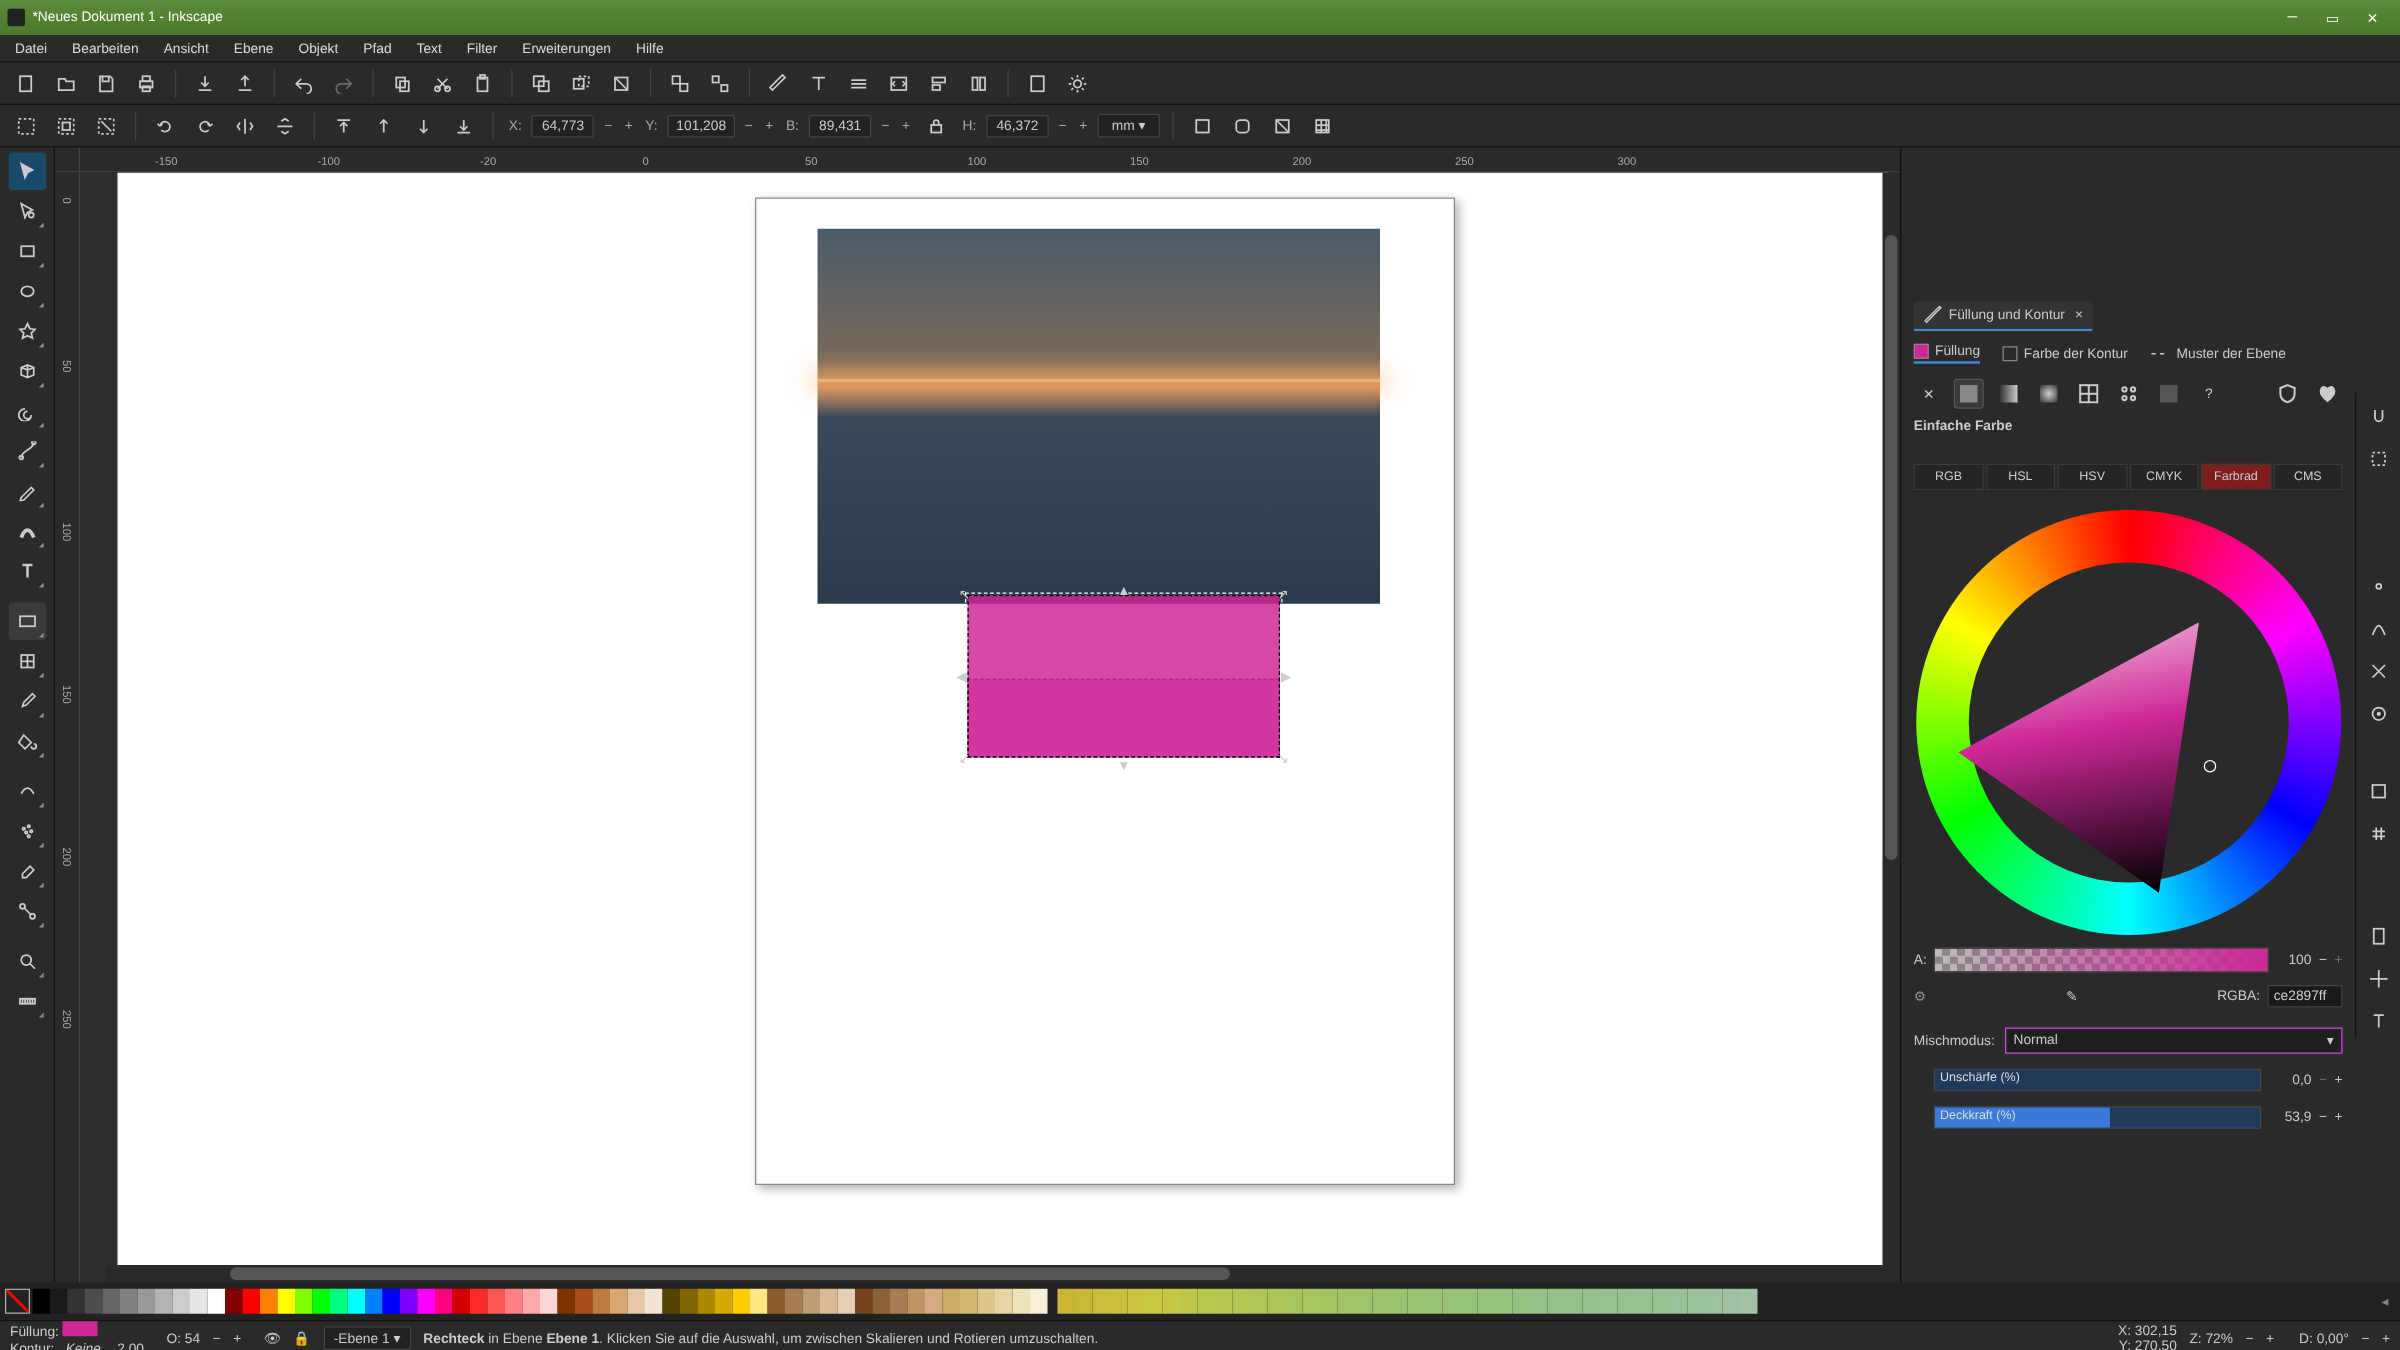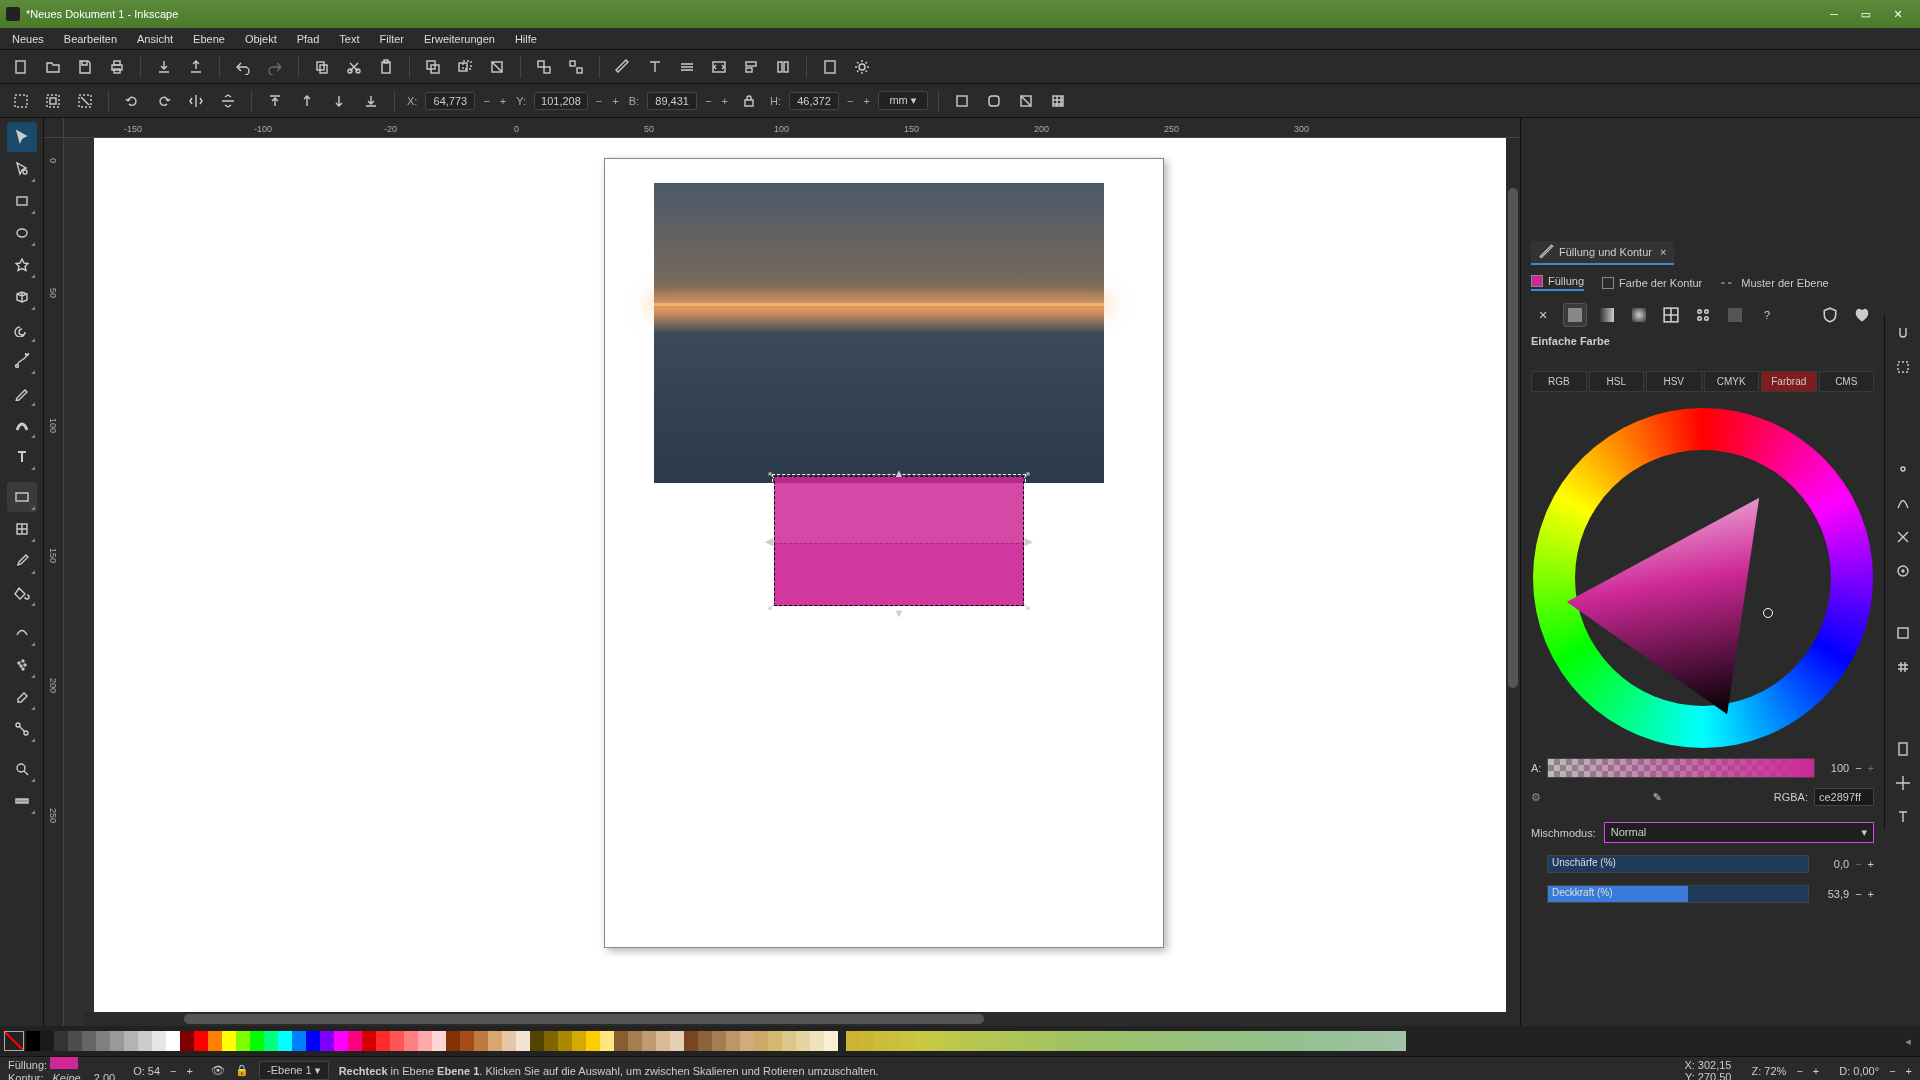--- a/index.html
+++ b/index.html
@@ -117,21 +117,21 @@
 <div class="titlebar">
   <span class="icon"></span>
   <span>*Neues Dokument 1 - Inkscape</span>
   <span class="spacer"></span>
   <div class="winbtn">─</div>
   <div class="winbtn">▭</div>
   <div class="winbtn">✕</div>
 </div>
 
 <div class="menubar">
-  <span>Neues</span>
+  <span>Datei</span>
   <span>Bearbeiten</span>
   <span>Ansicht</span>
   <span>Ebene</span>
   <span>Objekt</span>
   <span>Pfad</span>
   <span>Text</span>
   <span>Filter</span>
   <span>Erweiterungen</span>
   <span>Hilfe</span>
 </div>
@@ -891,19 +891,19 @@
   <span>🔒</span>
   <span class="valbox" style="min-width:70px"><span>-Ebene 1</span> ▾</span>
   <span>
     <b>Rechteck</b><span> in Ebene </span><b>Ebene 1</b><span>. Klicken Sie auf die Auswahl, um zwischen Skalieren und Rotieren umzuschalten.</span>
   </span>
   <span class="spacer"></span>
   <div class="coord">
     <span><span>X:</span> <span>302,15</span></span>
     <span><span>Y:</span> <span>270,50</span></span>
   </div>
-  <span style="margin-left:10px"><span>Z:</span> <span>72%</span></span>
+  <span style=""><span>Z:</span> <span>72%</span></span>
   <span>−</span>
   <span>+</span>
   <span style="margin-left:10px"><span>D:</span> <span>0,00°</span></span>
   <span>−</span>
   <span>+</span>
 </div>
 
 </body></html>

